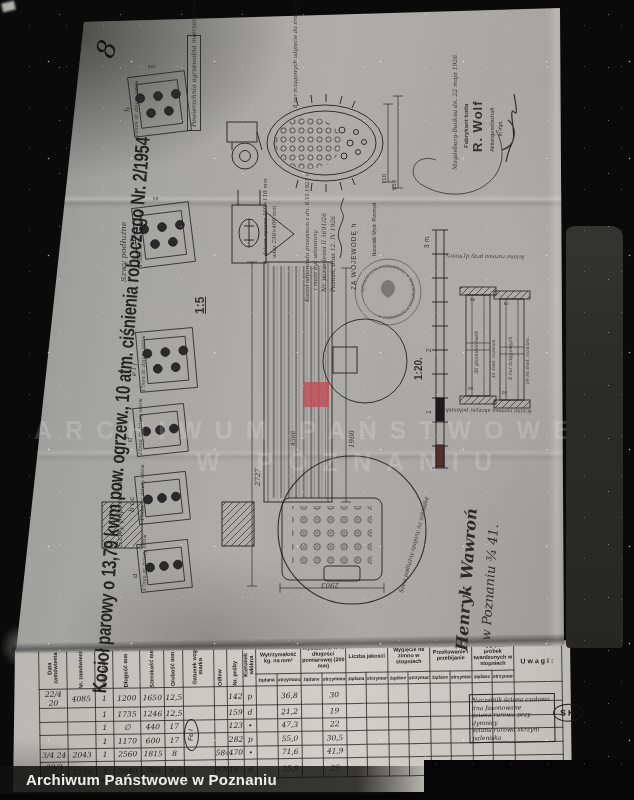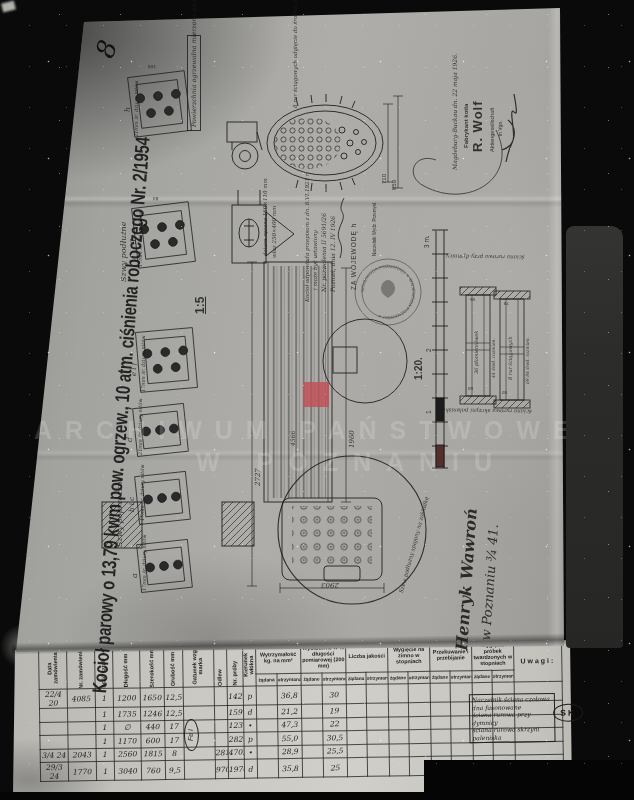--- a/index.html
+++ b/index.html
@@ -270,27 +270,27 @@
             <td class=""></td>
           </tr>
           <tr class="">
             <td class="">3/4 24</td>
             <td class="">2043</td>
             <td class="">1</td>
             <td class="">2560</td>
             <td class="">1815</td>
             <td class="">8</td>
             <td class=""></td>
-            <td class="">281</td>
+            <td class="">584</td>
             <td class="">4702</td>
             <td class="">∙</td>
             <td class=""></td>
-            <td class="">28,9</td>
-            <td class=""></td>
-            <td class="">25,5</td>
+            <td class="">71,6</td>
+            <td class=""></td>
+            <td class="">41,9</td>
             <td class=""></td>
             <td class=""></td>
             <td class=""></td>
             <td class=""></td>
             <td class=""></td>
             <td class=""></td>
             <td class=""></td>
             <td class=""></td>
             <td class=""></td>
           </tr>
@@ -548,16 +548,19 @@
   </div>
 
   <div id="wm1" class="wm">ARCHIWUM PAŃSTWOWE</div>
   <div id="wm2" class="wm">W POZNANIU</div>
   <div id="redmark"></div>
 
   <div id="tab"></div>
 
   <div id="blackbr"></div>
   <div id="blackbottom"></div>
+  <div id="footerbar">
+    <div id="footertext">Archiwum Państwowe w Poznaniu</div>
+  </div>
 
   <div id="glint"></div>
   <div class="dust"></div>
 </div>
 
 </body></html>

